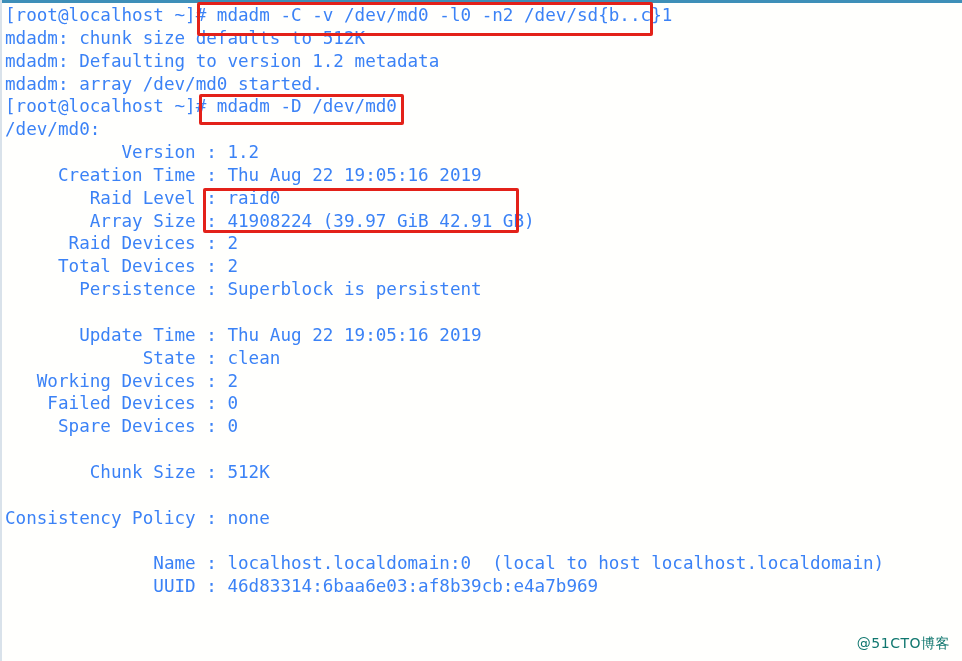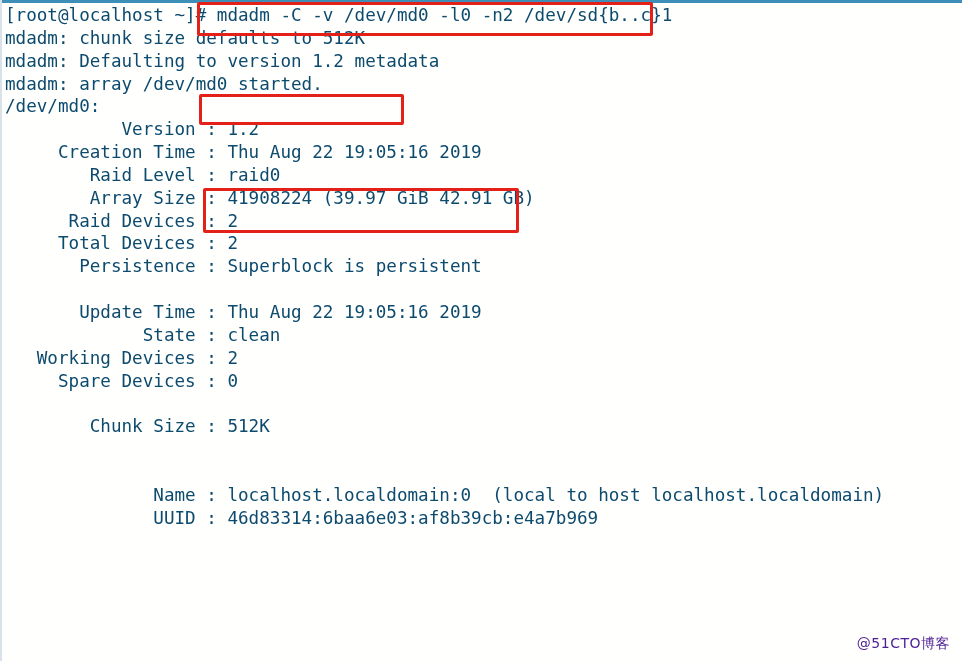--- a/index.html
+++ b/index.html
@@ -35,21 +35,21 @@
     position: absolute;
     left: 5px;
     top: 4px;
     width: 950px;
   }
   .line {
     height: 22.85px;
     line-height: 22.85px;
     font-size: 17.6px;
     letter-spacing: 0px;
-    color: #0c4a6e;
+    color: #3b82f6;
     white-space: pre;
     font-family: "DejaVu Sans Mono", "Liberation Mono", monospace;
   }
   .line.blank {
     color: transparent;
   }
   .anno {
     position: absolute;
     border: 3px solid #e32119;
     border-radius: 2px;
@@ -73,54 +73,57 @@
     top: 188px;
     width: 316px;
     height: 45px;
   }
   #watermark {
     position: absolute;
     right: 12px;
     bottom: 8px;
     font-family: "DejaVu Sans", "Liberation Sans", sans-serif;
     font-size: 14px;
-    color: #4c1d95;
+    color: #0f766e;
     letter-spacing: 0.5px;
     white-space: pre;
   }
 </style>
 </head>
 <body>
 
 <div id="screen">
 
   <div id="top-rule"></div>
   <div id="left-rule"></div>
 
   <div id="terminal">
     <div class="line">[root@localhost ~]# mdadm -C -v /dev/md0 -l0 -n2 /dev/sd{b..c}1</div>
     <div class="line">mdadm: chunk size defaults to 512K</div>
     <div class="line">mdadm: Defaulting to version 1.2 metadata</div>
     <div class="line">mdadm: array /dev/md0 started.</div>
+    <div class="line">[root@localhost ~]# mdadm -D /dev/md0</div>
     <div class="line">/dev/md0:</div>
     <div class="line">           Version : 1.2</div>
     <div class="line">     Creation Time : Thu Aug 22 19:05:16 2019</div>
     <div class="line">        Raid Level : raid0</div>
     <div class="line">        Array Size : 41908224 (39.97 GiB 42.91 GB)</div>
     <div class="line">      Raid Devices : 2</div>
     <div class="line">     Total Devices : 2</div>
     <div class="line">       Persistence : Superblock is persistent</div>
     <div class="line blank"></div>
     <div class="line">       Update Time : Thu Aug 22 19:05:16 2019</div>
     <div class="line">             State : clean</div>
     <div class="line">   Working Devices : 2</div>
+    <div class="line">    Failed Devices : 0</div>
     <div class="line">     Spare Devices : 0</div>
     <div class="line blank"></div>
     <div class="line">        Chunk Size : 512K</div>
     <div class="line blank"></div>
+    <div class="line">Consistency Policy : none</div>
     <div class="line blank"></div>
     <div class="line">              Name : localhost.localdomain:0  (local to host localhost.localdomain)</div>
     <div class="line">              UUID : 46d83314:6baa6e03:af8b39cb:e4a7b969</div>
   </div>
 
   <div class="anno" id="anno-create-cmd"></div>
   <div class="anno" id="anno-detail-cmd"></div>
   <div class="anno" id="anno-raid-info"></div>
 
   <div id="watermark">@51CTO博客</div>

